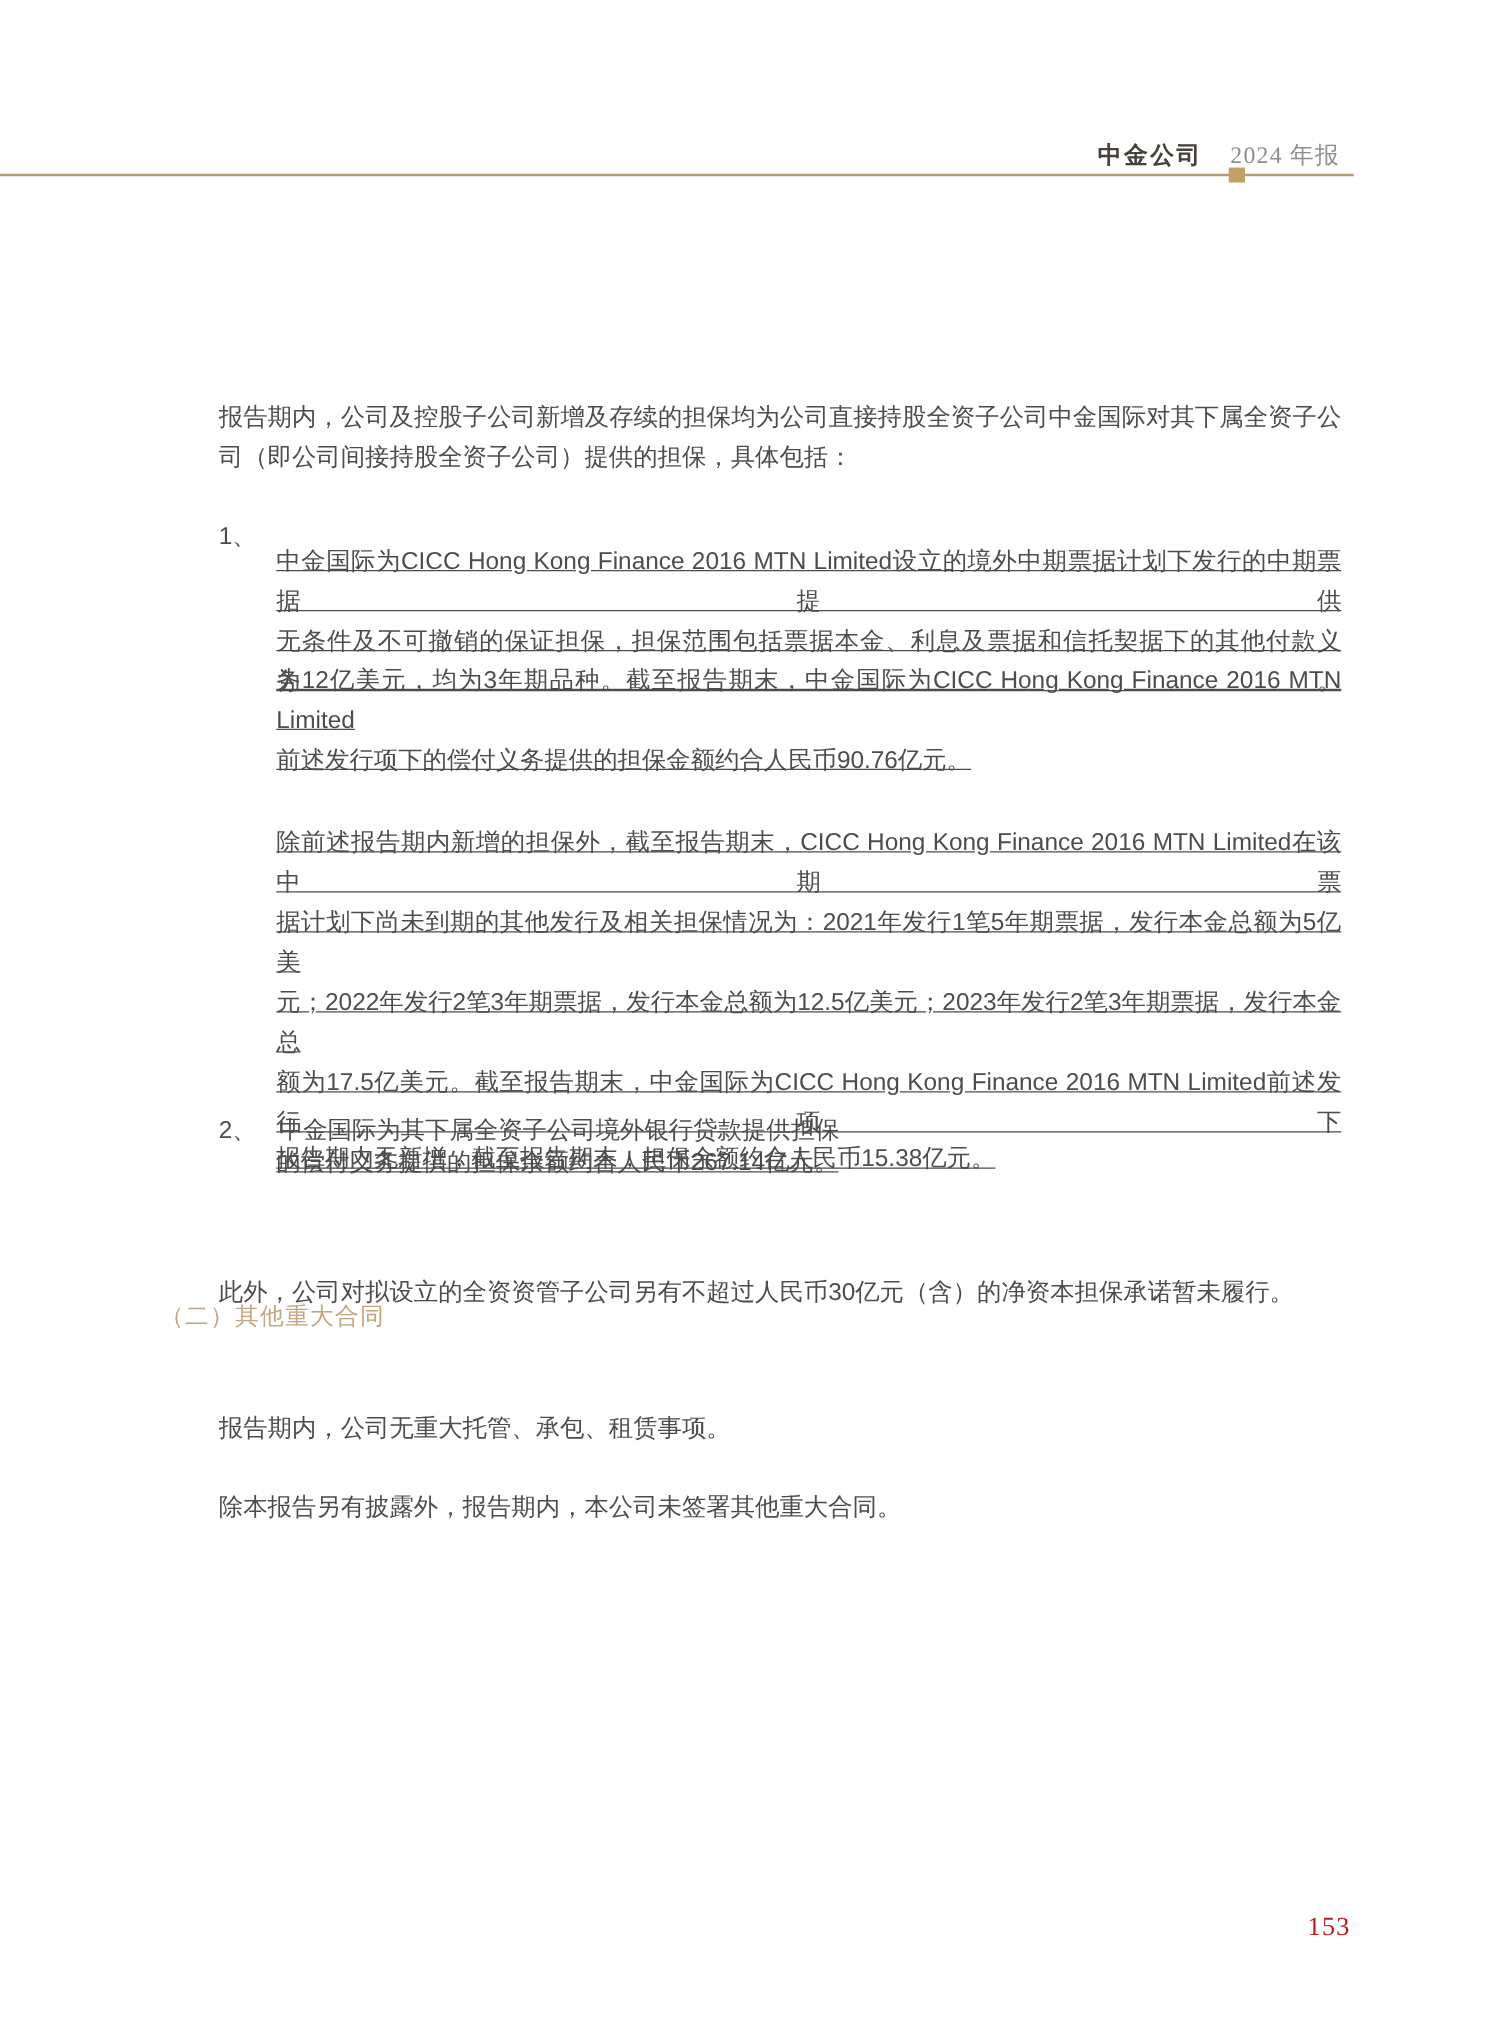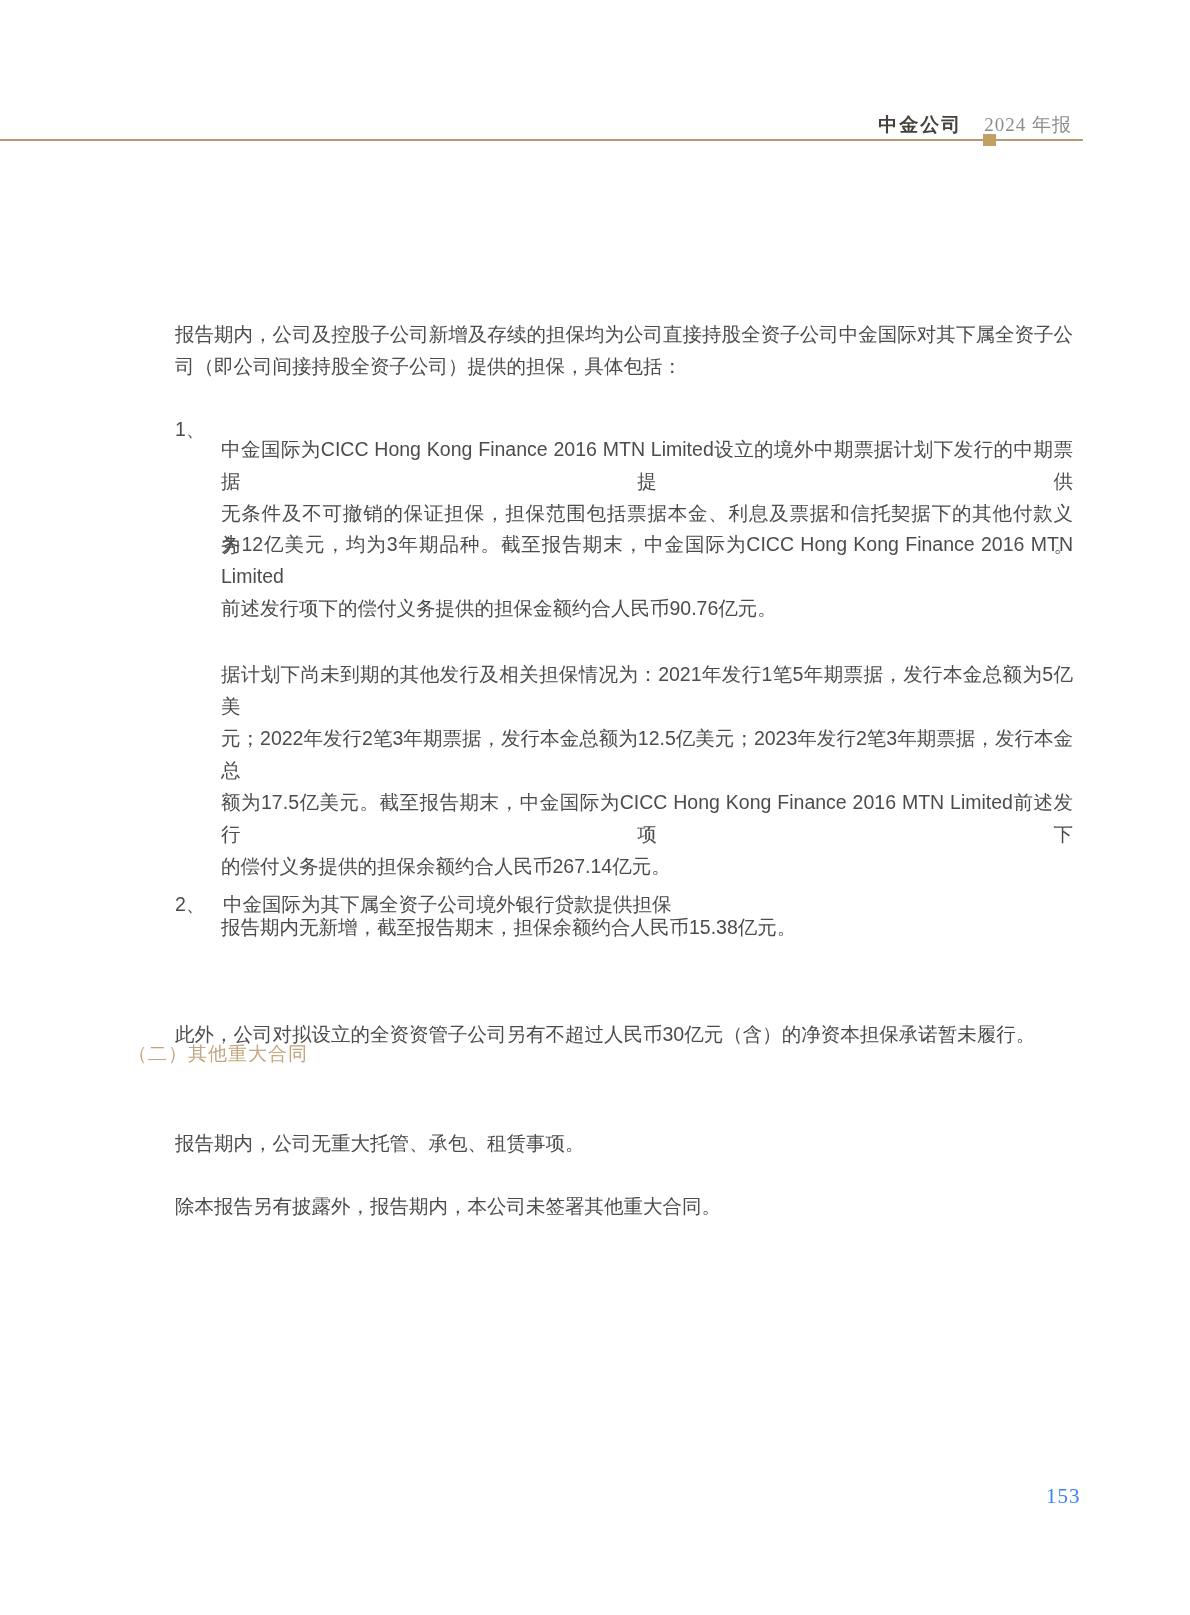--- a/index.html
+++ b/index.html
@@ -37,39 +37,39 @@
     background: #c2a063;
   }
   
   .para {
     position: absolute;
     color: #4c4c4c;
     font-size: 19.5px;
     line-height: 32px;
   }
   .l1 { left: 175px; width: 898px; margin-top: 42px; }   
-  .l2 { left: 221px; width: 852px; }   
+  .l2 { left: 221px; width: 852px; text-decoration: underline; }   
   .jl { text-align: justify; text-align-last: justify; }
   .item { display: flex; }
   .item-num { width: 48px; flex: none; }
   .sec-heading {
     position: absolute;
     top: 1037px; left: 128px;
     color: #c3a67f;
     font-size: 19px;
     line-height: 34px;
     letter-spacing: 1px;
   }
   
   .page-num {
     position: absolute;
-    top: 1484px; left: 1046px;
+    top: 1529px; left: 1046px;
     font-family: "Liberation Serif", "DejaVu Serif", serif;
     font-size: 21px;
-    color: #3b82f6;
+    color: #b91c1c;
     letter-spacing: 1px;
   }
 </style>
 </head>
 <body>
 
 <div class="page">
 
   <div class="hdr-text">
     <span class="hdr-company">中金公司</span><span class="hdr-year">2024 年报</span>
@@ -90,20 +90,21 @@
     <div class="jl">中金国际为CICC Hong Kong Finance 2016 MTN Limited设立的境外中期票据计划下发行的中期票据提供</div>
     <div class="jl">无条件及不可撤销的保证担保，担保范围包括票据本金、利息及票据和信托契据下的其他付款义务。</div>
   </div>
 
   <div class="para l2" style="top:528px">
     <div class="jl">为12亿美元，均为3年期品种。截至报告期末，中金国际为CICC Hong Kong Finance 2016 MTN Limited</div>
     <div>前述发行项下的偿付义务提供的担保金额约合人民币90.76亿元。</div>
   </div>
 
   <div class="para l2" style="top:658px">
+    <div class="jl">除前述报告期内新增的担保外，截至报告期末，CICC Hong Kong Finance 2016 MTN Limited在该中期票</div>
     <div class="jl">据计划下尚未到期的其他发行及相关担保情况为：2021年发行1笔5年期票据，发行本金总额为5亿美</div>
     <div class="jl">元；2022年发行2笔3年期票据，发行本金总额为12.5亿美元；2023年发行2笔3年期票据，发行本金总</div>
     <div class="jl">额为17.5亿美元。截至报告期末，中金国际为CICC Hong Kong Finance 2016 MTN Limited前述发行项下</div>
     <div>的偿付义务提供的担保余额约合人民币267.14亿元。</div>
   </div>
 
   <div class="para l1 item" style="top:846px">
     <span class="item-num">2、</span>
     <span>中金国际为其下属全资子公司境外银行贷款提供担保</span>
   </div>

